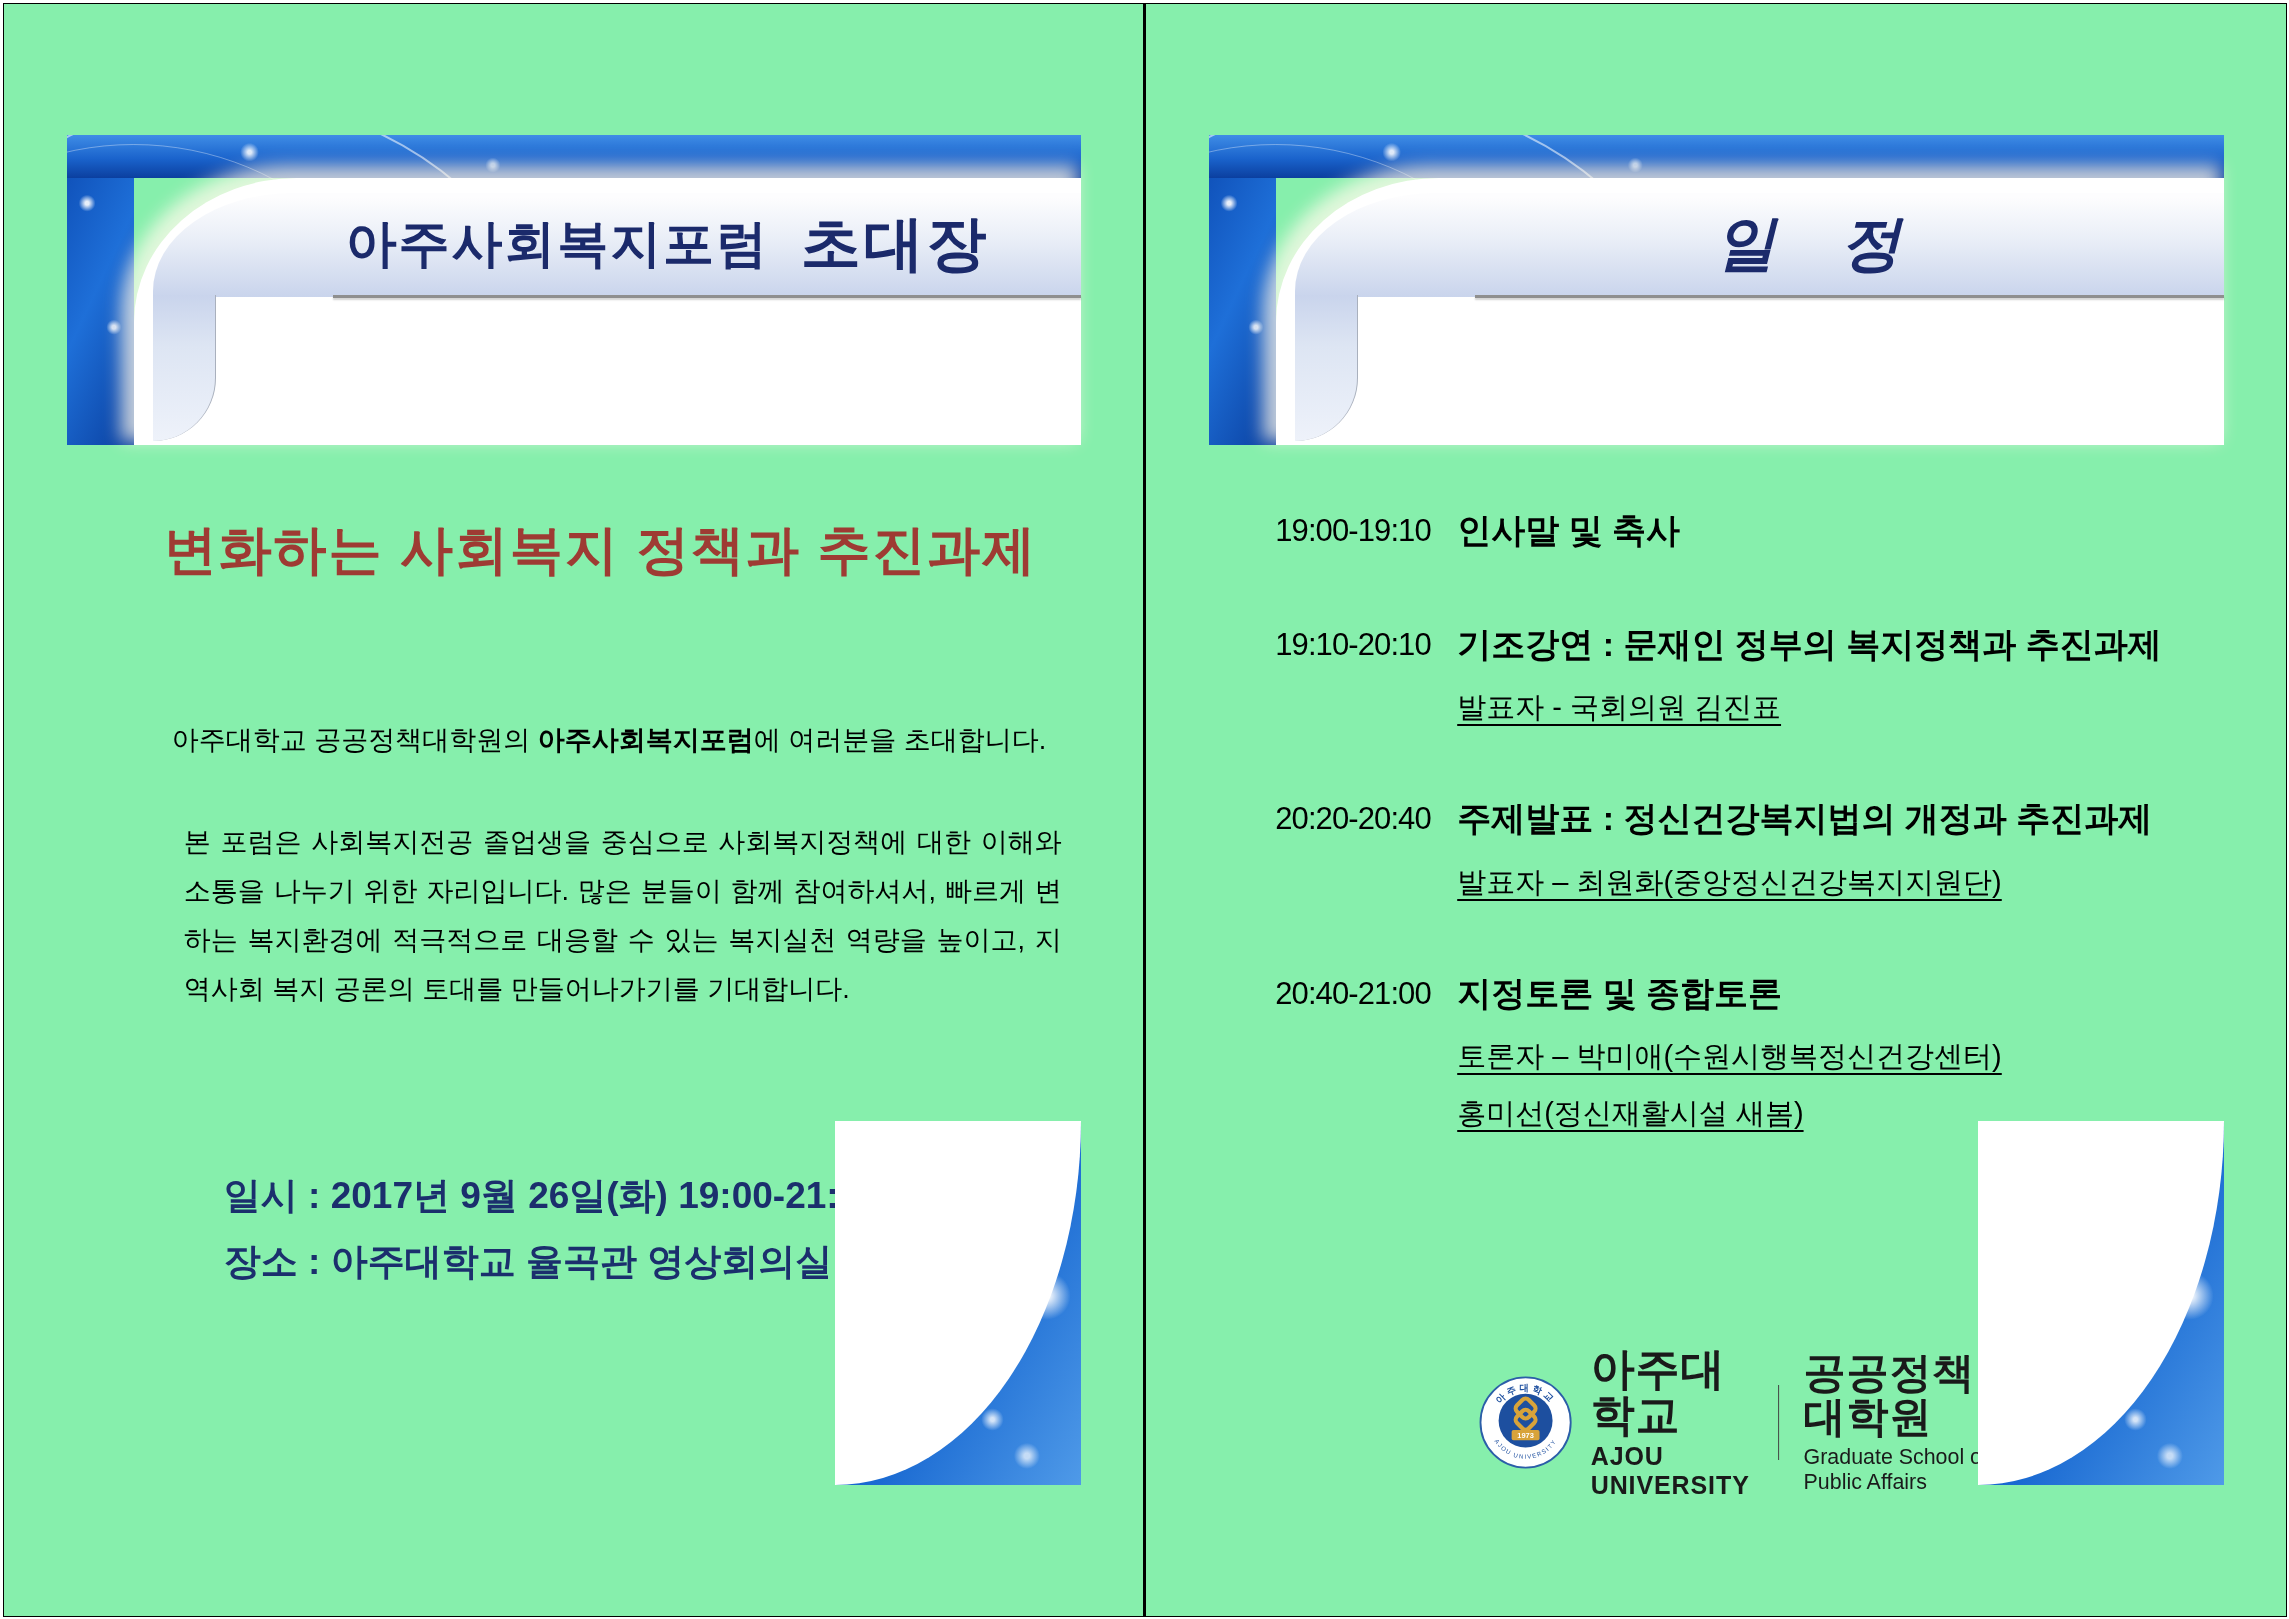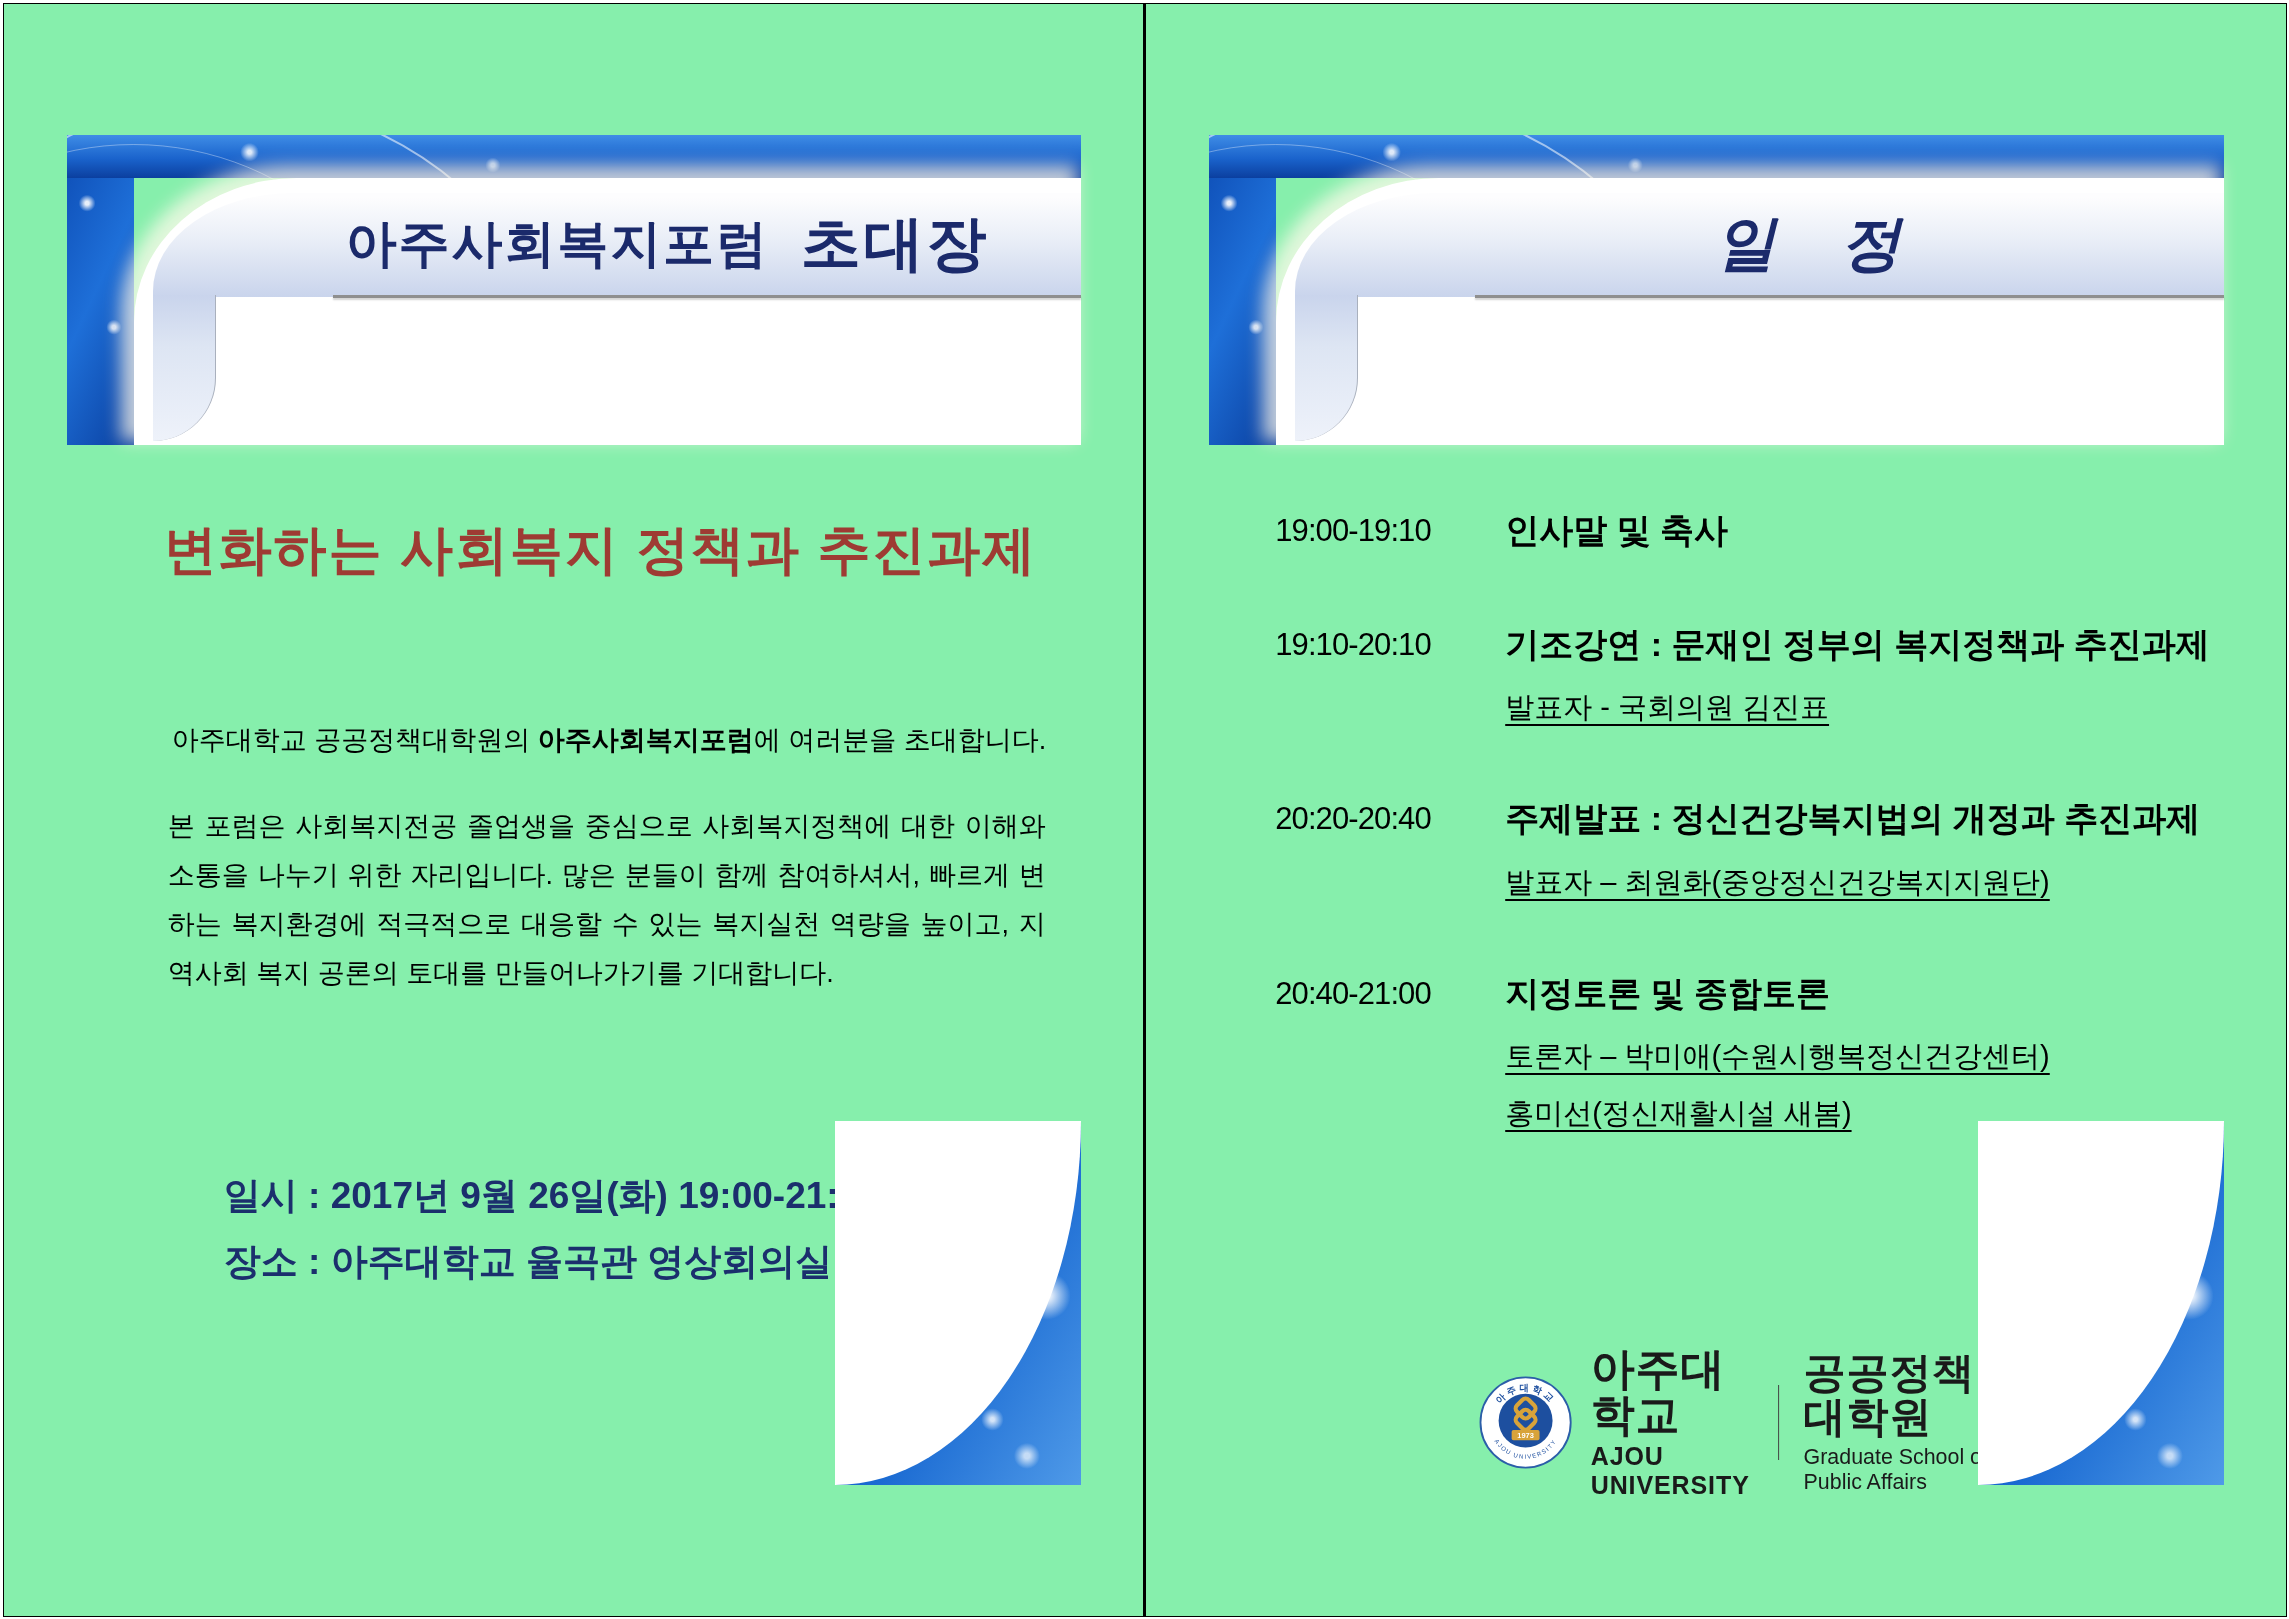--- a/index.html
+++ b/index.html
@@ -49,30 +49,30 @@
       radial-gradient(circle at 78% 92%, rgba(255,255,255,.7) 0 2.8px, rgba(255,255,255,0) 13px),
       linear-gradient(120deg,#0b4ab2 0%,#1a6ad2 55%,#4f9ae8 100%);}
   .corner .cut{position:absolute;left:0;top:0;width:100%;height:100%;background:#fff;
     border-bottom-right-radius:100% 100%;}
 
   
   .red-heading{position:absolute;left:160px;top:511px;margin:0;
     font-size:53px;font-weight:800;letter-spacing:1.9px;color:#9e3b33;}
   .intro{position:absolute;left:168px;top:718px;margin:0;font-size:27px;color:#000;white-space:nowrap;}
   .intro b{font-weight:800;}
-  .body-text{position:absolute;left:164px;top:798px;width:878px;margin:0;
+  .body-text{position:absolute;left:164px;top:798px;width:878px;margin:16px;
     font-size:27px;line-height:49px;color:#000;text-align:justify;}
   .when-where{position:absolute;left:220px;top:1167px;color:#1b2f6d;font-weight:800;font-size:37px;}
   .when-where .ww2{margin-top:16px;}
 
   
   .schedule{position:absolute;left:129px;right:70px;top:503px;}
   .sch-row{display:flex;align-items:flex-start;margin-bottom:67px;}
   .sch-time{flex:0 0 182px;font-size:31px;color:#000;line-height:47px;letter-spacing:-0.9px;}
-  .sch-body{flex:1 1 auto;margin-left:48px;}
+  .sch-body{flex:1 1 auto;}
   .sch-title{font-size:34px;font-weight:800;color:#000;line-height:47px;white-space:pre;}
   .sch-sub{margin-top:20.5px;font-size:29px;color:#000;text-align:left;
     text-decoration:underline;text-decoration-thickness:2.3px;text-underline-offset:6.5px;}
   .sch-sub2{margin-top:17px;}
 
   
   .logo{position:absolute;top:1342px;left:50%;transform:translateX(-50%);margin-left:32px;
     display:flex;align-items:center;gap:18.6px;}
   .emblem{width:93px;height:93px;flex:0 0 auto;}
   .lg-kr{font-size:44px;font-weight:800;color:#1a1a1a;letter-spacing:0.9px;line-height:1.05;}

